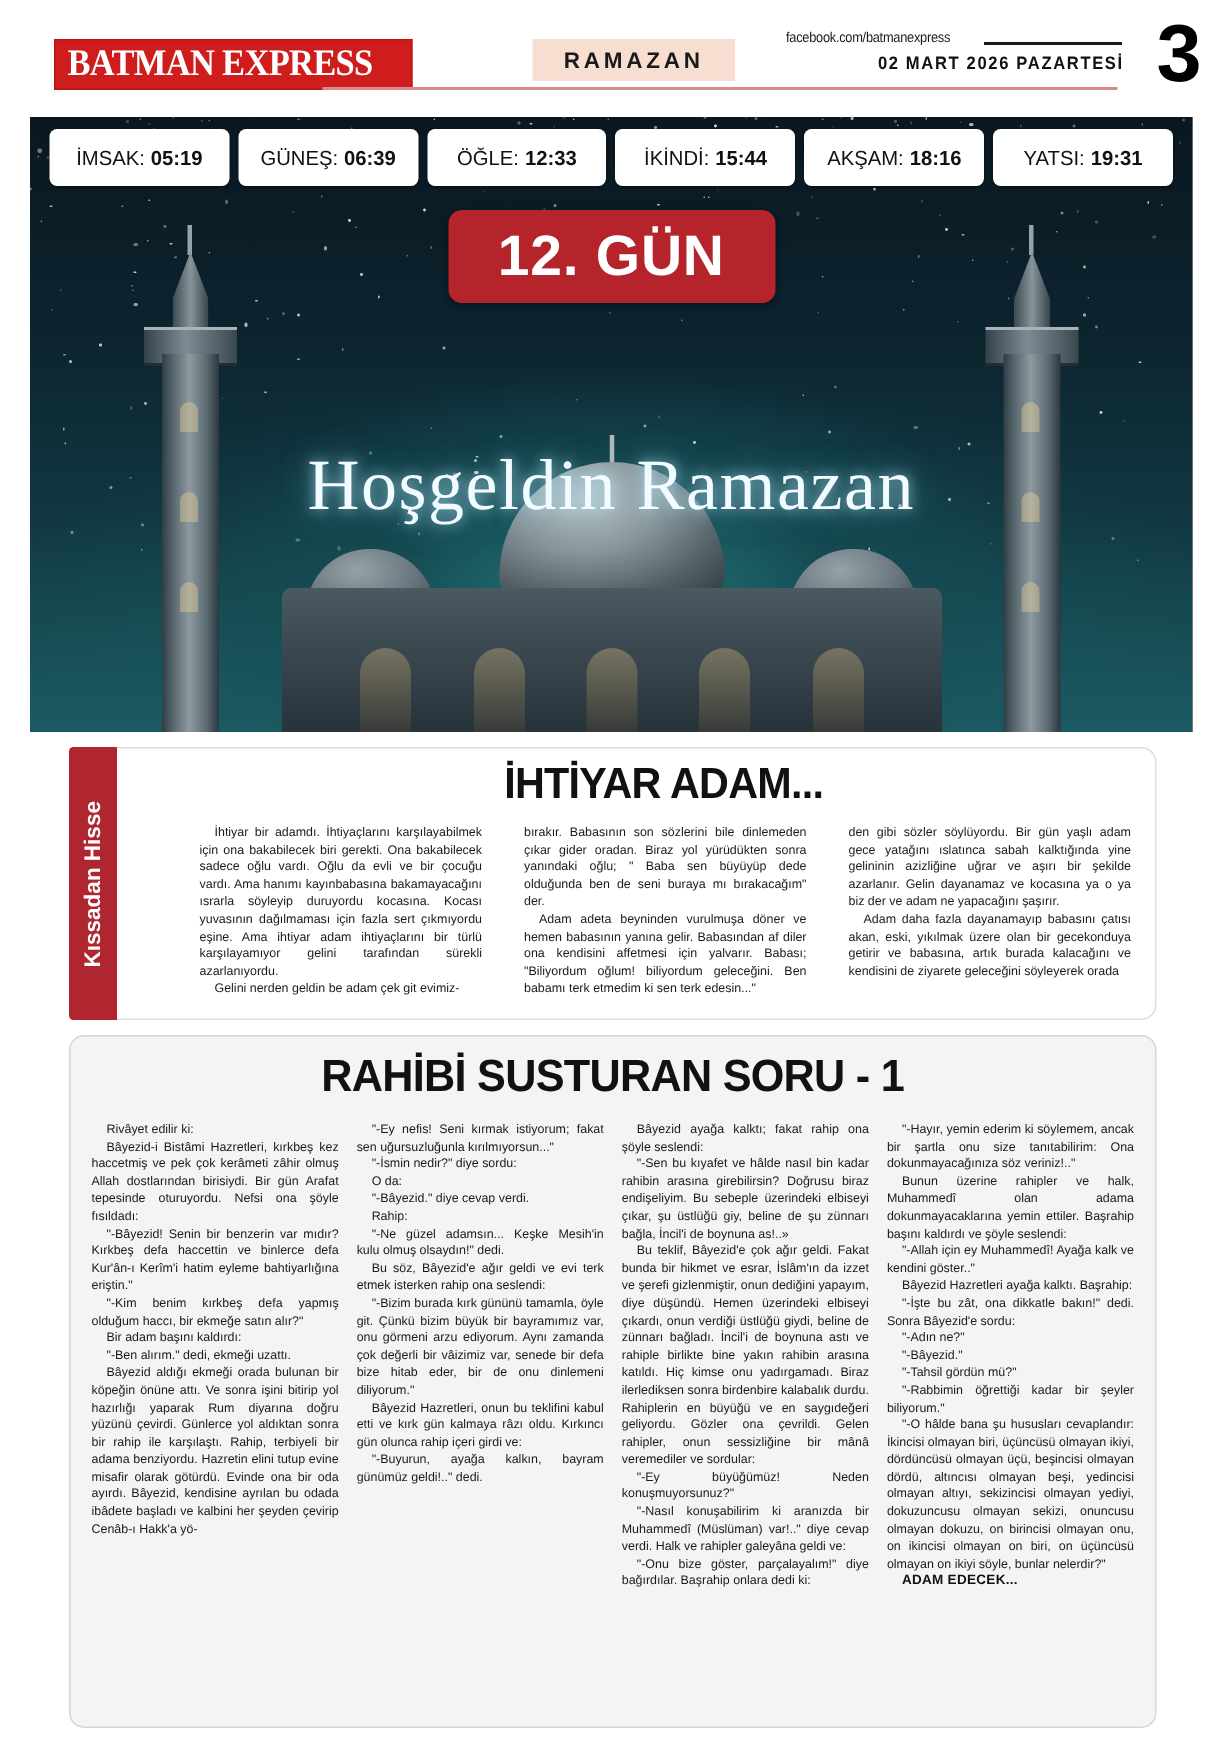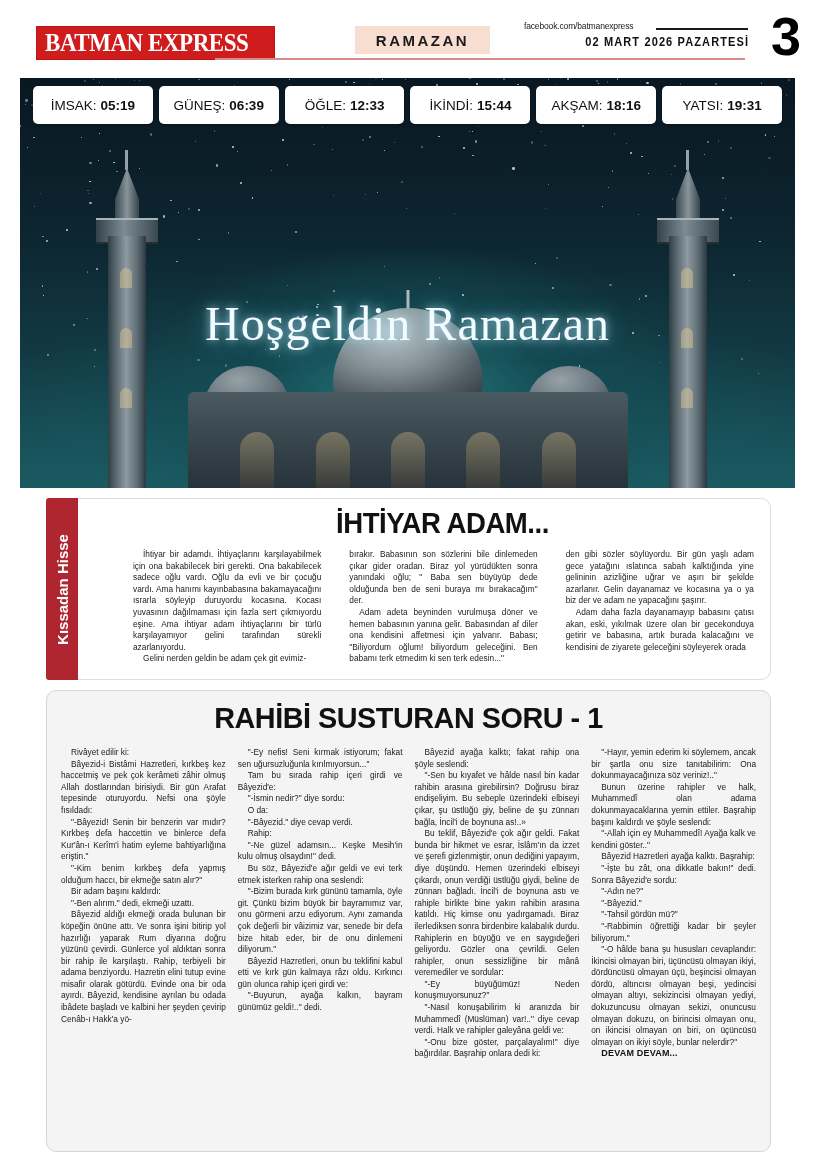--- a/index.html
+++ b/index.html
@@ -634,20 +634,23 @@
       <div class="arch" style="left:52px;"></div>
       <div class="arch" style="left:128px;"></div>
       <div class="arch" style="left:203px;"></div>
       <div class="arch" style="left:278px;"></div>
       <div class="arch" style="left:354px;"></div>
     </div>
 
     <div class="hosgeldin">Hoşgeldin Ramazan</div>
   </div>
 
+  <div class="gun-badge">
+    <span>12. GÜN</span>
+  </div>
 
   <div class="prayer-bar" id="prayer-bar">
       <div class="prayer-pill">
         <span class="lbl">İMSAK:</span>
         <span class="val">05:19</span>
       </div>
       <div class="prayer-pill">
         <span class="lbl">GÜNEŞ:</span>
         <span class="val">06:39</span>
       </div>
@@ -697,21 +700,20 @@
           <p>Rivâyet edilir ki:</p>
           <p>Bâyezid-i Bistâmi Hazretleri, kırkbeş kez haccetmiş ve pek çok kerâmeti zâhir olmuş Allah dostlarından birisiydi. Bir gün Arafat tepesinde oturuyordu. Nefsi ona şöyle fısıldadı:</p>
           <p>"-Bâyezid! Senin bir benzerin var mıdır? Kırkbeş defa haccettin ve binlerce defa Kur'ân-ı Kerîm'i hatim eyleme bahtiyarlığına eriştin."</p>
           <p>"-Kim benim kırkbeş defa yapmış olduğum haccı, bir ekmeğe satın alır?"</p>
           <p>Bir adam başını kaldırdı:</p>
           <p>"-Ben alırım." dedi, ekmeği uzattı.</p>
           <p>Bâyezid aldığı ekmeği orada bulunan bir köpeğin önüne attı. Ve sonra işini bitirip yol hazırlığı yaparak Rum diyarına doğru yüzünü çevirdi. Günlerce yol aldıktan sonra bir rahip ile karşılaştı. Rahip, terbiyeli bir adama benziyordu. Hazretin elini tutup evine misafir olarak götürdü. Evinde ona bir oda ayırdı. Bâyezid, kendisine ayrılan bu odada ibâdete başladı ve kalbini her şeyden çevirip Cenâb-ı Hakk'a yö-</p>
         </div>
       <div class="col bodytext" id="a2c2">
           <p>"-Ey nefis! Seni kırmak istiyorum; fakat sen uğursuzluğunla kırılmıyorsun..."</p>
-          <p>Tam bu sırada rahip içeri girdi ve Bâyezid'e:</p>
           <p>"-İsmin nedir?" diye sordu:</p>
           <p>O da:</p>
           <p>"-Bâyezid." diye cevap verdi.</p>
           <p>Rahip:</p>
           <p>"-Ne güzel adamsın... Keşke Mesih'in kulu olmuş olsaydın!" dedi.</p>
           <p>Bu söz, Bâyezid'e ağır geldi ve evi terk etmek isterken rahip ona seslendi:</p>
           <p>"-Bizim burada kırk gününü tamamla, öyle git. Çünkü bizim büyük bir bayramımız var, onu görmeni arzu ediyorum. Aynı zamanda çok değerli bir vâizimiz var, senede bir defa bize hitab eder, bir de onu dinlemeni diliyorum."</p>
           <p>Bâyezid Hazretleri, onun bu teklifini kabul etti ve kırk gün kalmaya râzı oldu. Kırkıncı gün olunca rahip içeri girdi ve:</p>
           <p>"-Buyurun, ayağa kalkın, bayram günümüz geldi!.." dedi.</p>
         </div>
@@ -727,18 +729,18 @@
         <p>"-Hayır, yemin ederim ki söylemem, ancak bir şartla onu size tanıtabilirim: Ona dokunmayacağınıza söz veriniz!.."</p>
           <p>Bunun üzerine rahipler ve halk, Muhammedî olan adama dokunmayacaklarına yemin ettiler. Başrahip başını kaldırdı ve şöyle seslendi:</p>
           <p>"-Allah için ey Muhammedî! Ayağa kalk ve kendini göster.."</p>
           <p>Bâyezid Hazretleri ayağa kalktı. Başrahip:</p>
           <p>"-İşte bu zât, ona dikkatle bakın!" dedi. Sonra Bâyezid'e sordu:</p>
           <p>"-Adın ne?"</p>
           <p>"-Bâyezid."</p>
           <p>"-Tahsil gördün mü?"</p>
           <p>"-Rabbimin öğrettiği kadar bir şeyler biliyorum."</p>
           <p>"-O hâlde bana şu hususları cevaplandır: İkincisi olmayan biri, üçüncüsü olmayan ikiyi, dördüncüsü olmayan üçü, beşincisi olmayan dördü, altıncısı olmayan beşi, yedincisi olmayan altıyı, sekizincisi olmayan yediyi, dokuzuncusu olmayan sekizi, onuncusu olmayan dokuzu, on birincisi olmayan onu, on ikincisi olmayan on biri, on üçüncüsü olmayan on ikiyi söyle, bunlar nelerdir?"</p>
-          <div class="devam">DEVAM DEVAM...</div>
+          <div class="devam">ADAM EDECEK...</div>
       </div>
     </div>
   </div>
 
 </div>
 
 </body></html>

